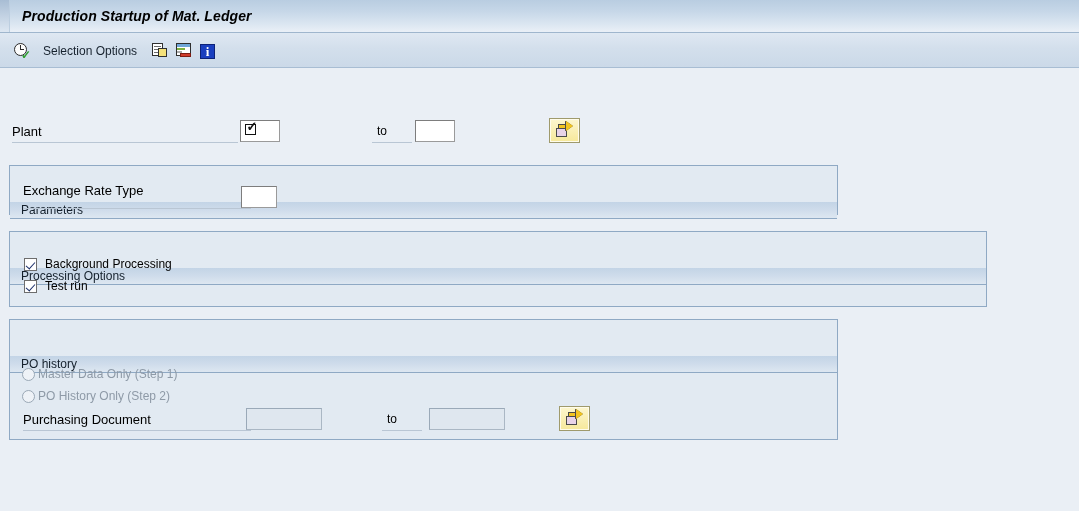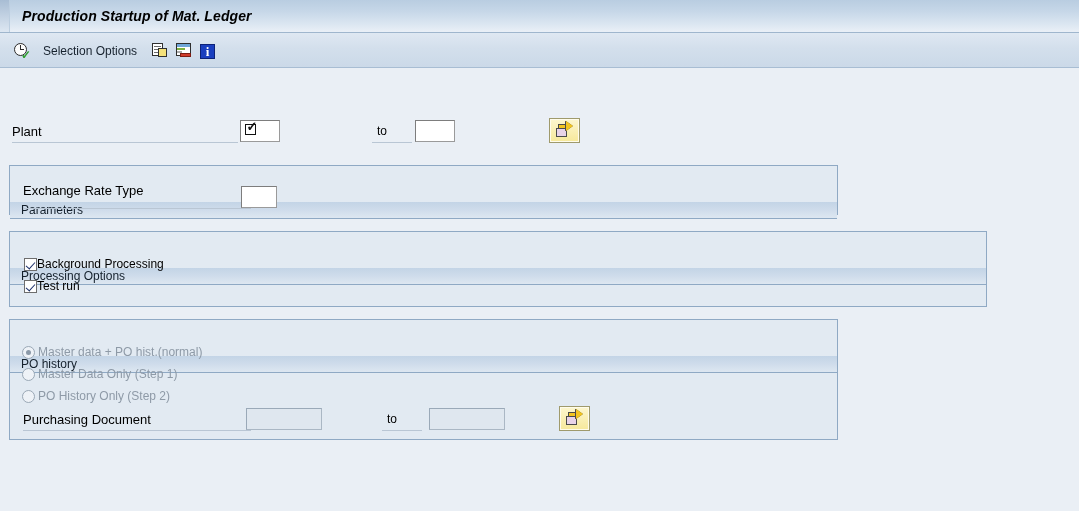--- a/index.html
+++ b/index.html
@@ -334,21 +334,21 @@
     position: absolute;
     left: 3px; top: 1px;
     width: 4px; height: 8px;
     border: solid #1c2f6b;
     border-width: 0 1.7px 1.7px 0;
     transform: rotate(42deg);
   }
   .cbrow .cblabel {
     font-size: 12px;
     color: #000;
-    padding-left: 0;
+    padding-left: 8px;
     white-space: nowrap;
   }
 
   
   .rbrow { position: absolute; display: flex; align-items: center; }
   .radio {
     position: relative;
     width: 13px; height: 13px;
     border-radius: 50%;
     background: #eef2f7;
@@ -464,24 +464,20 @@
     <span class="cbox checked"></span>
     <span class="cblabel">Test run</span>
   </div>
 </div>
 
 <div class="groupbox" style="left:9px; top:319px; width:829px; height:121px;">
   <div class="gb-header">
     <span class="gb-title">PO history</span>
   </div>
 
-  <div class="rbrow" style="left:12px; top:25px;">
-    <span class="radio selected"></span>
-    <span class="rblabel">Master data + PO hist.(normal)</span>
-  </div>
 
   <div class="rbrow" style="left:12px; top:47px;text-align:center;">
     <span class="radio"></span>
     <span class="rblabel">Master Data Only (Step 1)</span>
   </div>
 
   <div class="rbrow" style="left:12px; top:69px;">
     <span class="radio"></span>
     <span class="rblabel">PO History Only (Step 2)</span>
   </div>

